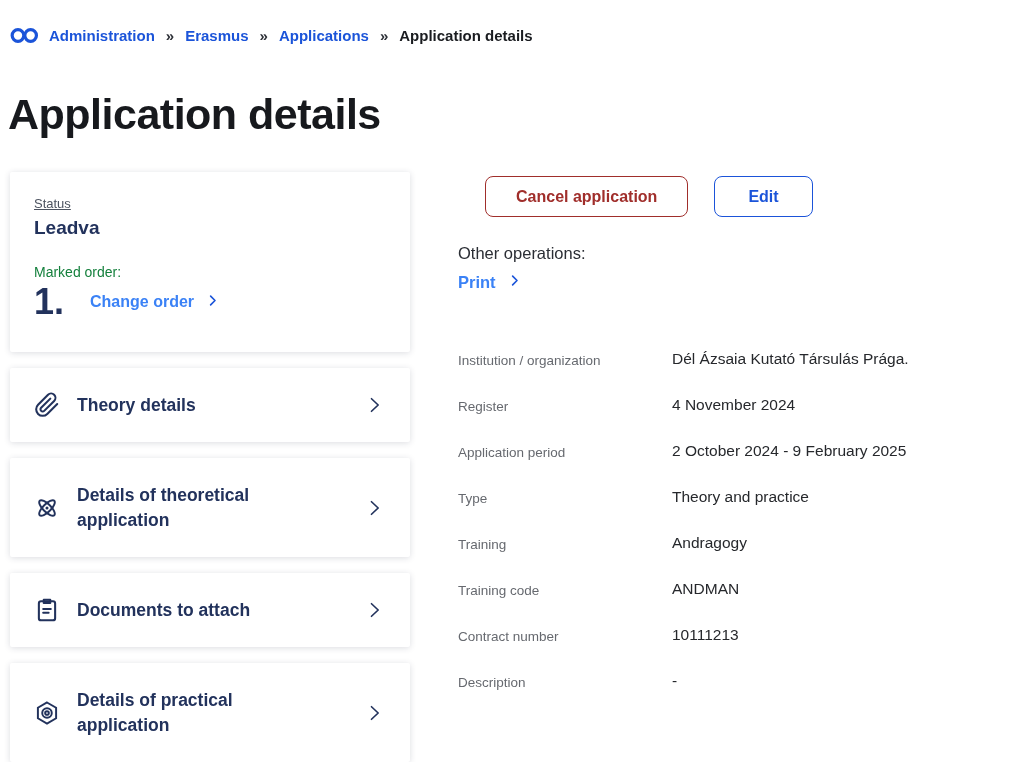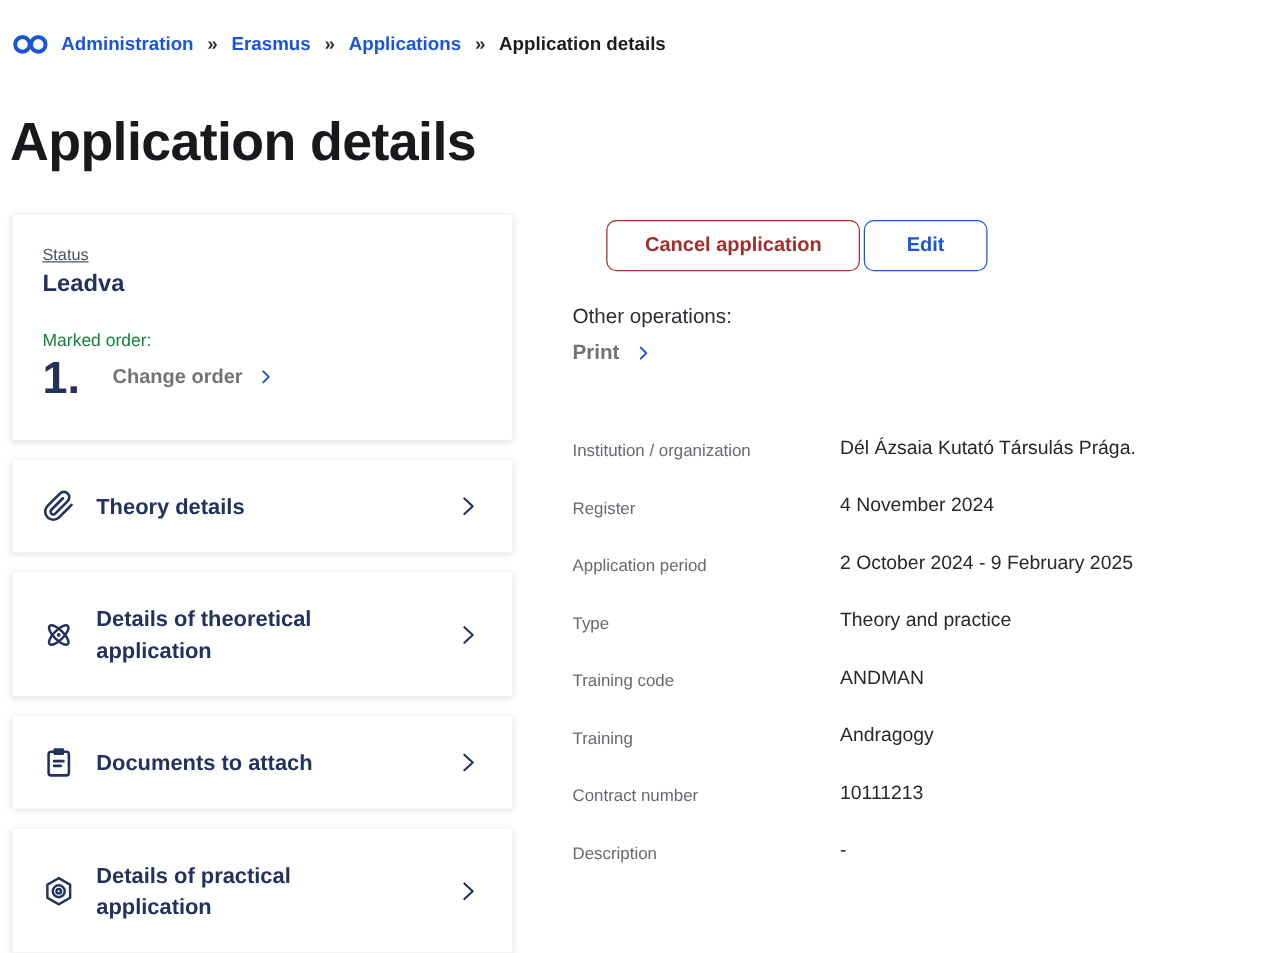--- a/index.html
+++ b/index.html
@@ -35,36 +35,36 @@
     background:#fff;border-radius:2px;
     box-shadow:0 1px 6px rgba(40,45,70,0.16);
   }
   .status-card{box-sizing:border-box;height:180px;padding:24px;}
   .status-label{font-size:13px;color:#4c5360;text-decoration:underline;}
   .status-value{font-size:19px;font-weight:700;color:#22325c;margin-top:6px;}
   .order-label{font-size:14px;color:#15803d;margin-top:25px;}
   .order-row{display:flex;align-items:center;gap:26px;margin-top:3px;}
   .order-value{font-size:36px;font-weight:700;color:#22325c;line-height:1.05;}
   .inline-link{
-    display:inline-flex;align-items:center;gap:11px;
-    color:#737373;font-weight:700;font-size:16px;cursor:pointer;text-decoration:none;
+    display:inline-flex;align-items:flex-start;gap:11px;
+    color:#3b82f6;font-weight:700;font-size:16px;cursor:pointer;text-decoration:none;
   }
   .section-card{
     display:flex;align-items:center;gap:17px;
     box-sizing:border-box;min-height:74px;padding:12px 26px 12px 24px;
     cursor:pointer;
   }
   .section-card.tall{min-height:99px;}
   .card-icon{width:26px;height:26px;flex-shrink:0;display:inline-flex;}
   .card-title{
     font-size:17.5px;font-weight:700;color:#22325c;line-height:1.4;width:238px;
   }
   .chev{margin-left:auto;display:inline-flex;}
   
-  .btn-row{display:flex;gap:3px;padding-left:27px;}
+  .btn-row{display:flex;gap:26px;padding-left:27px;}
   .btn{
     height:41px;border-radius:8px;background:#fff;
     font-family:"Liberation Sans",sans-serif;
     font-size:16px;font-weight:700;cursor:pointer;
   }
   .btn-danger{color:#a02e2b;border:1px solid #a02e2b;padding:0 30px;}
   .btn-primary{color:#1b54d9;border:1px solid #1b54d9;padding:0 33px;}
   .other-ops{margin-top:27px;font-size:16.5px;color:#2b2e35;}
   .print-row{margin-top:10px;}
   
@@ -208,28 +208,28 @@
     </div>
     <div class="detail-row">
       <span class="detail-label">Application period</span>
       <span class="detail-value">2 October 2024 - 9 February 2025</span>
     </div>
     <div class="detail-row">
       <span class="detail-label">Type</span>
       <span class="detail-value">Theory and practice</span>
     </div>
     <div class="detail-row">
+      <span class="detail-label">Training</span>
+      <span class="detail-value">Andragogy</span>
+    </div>
+    <div class="detail-row">
       <span class="detail-label">Training code</span>
       <span class="detail-value">ANDMAN</span>
     </div>
     <div class="detail-row">
-      <span class="detail-label">Training</span>
-      <span class="detail-value">Andragogy</span>
-    </div>
-    <div class="detail-row">
       <span class="detail-label">Contract number</span>
       <span class="detail-value">10111213</span>
     </div>
     <div class="detail-row">
       <span class="detail-label">Description</span>
       <span class="detail-value">-</span>
     </div>
   </div>
 
 </div>

